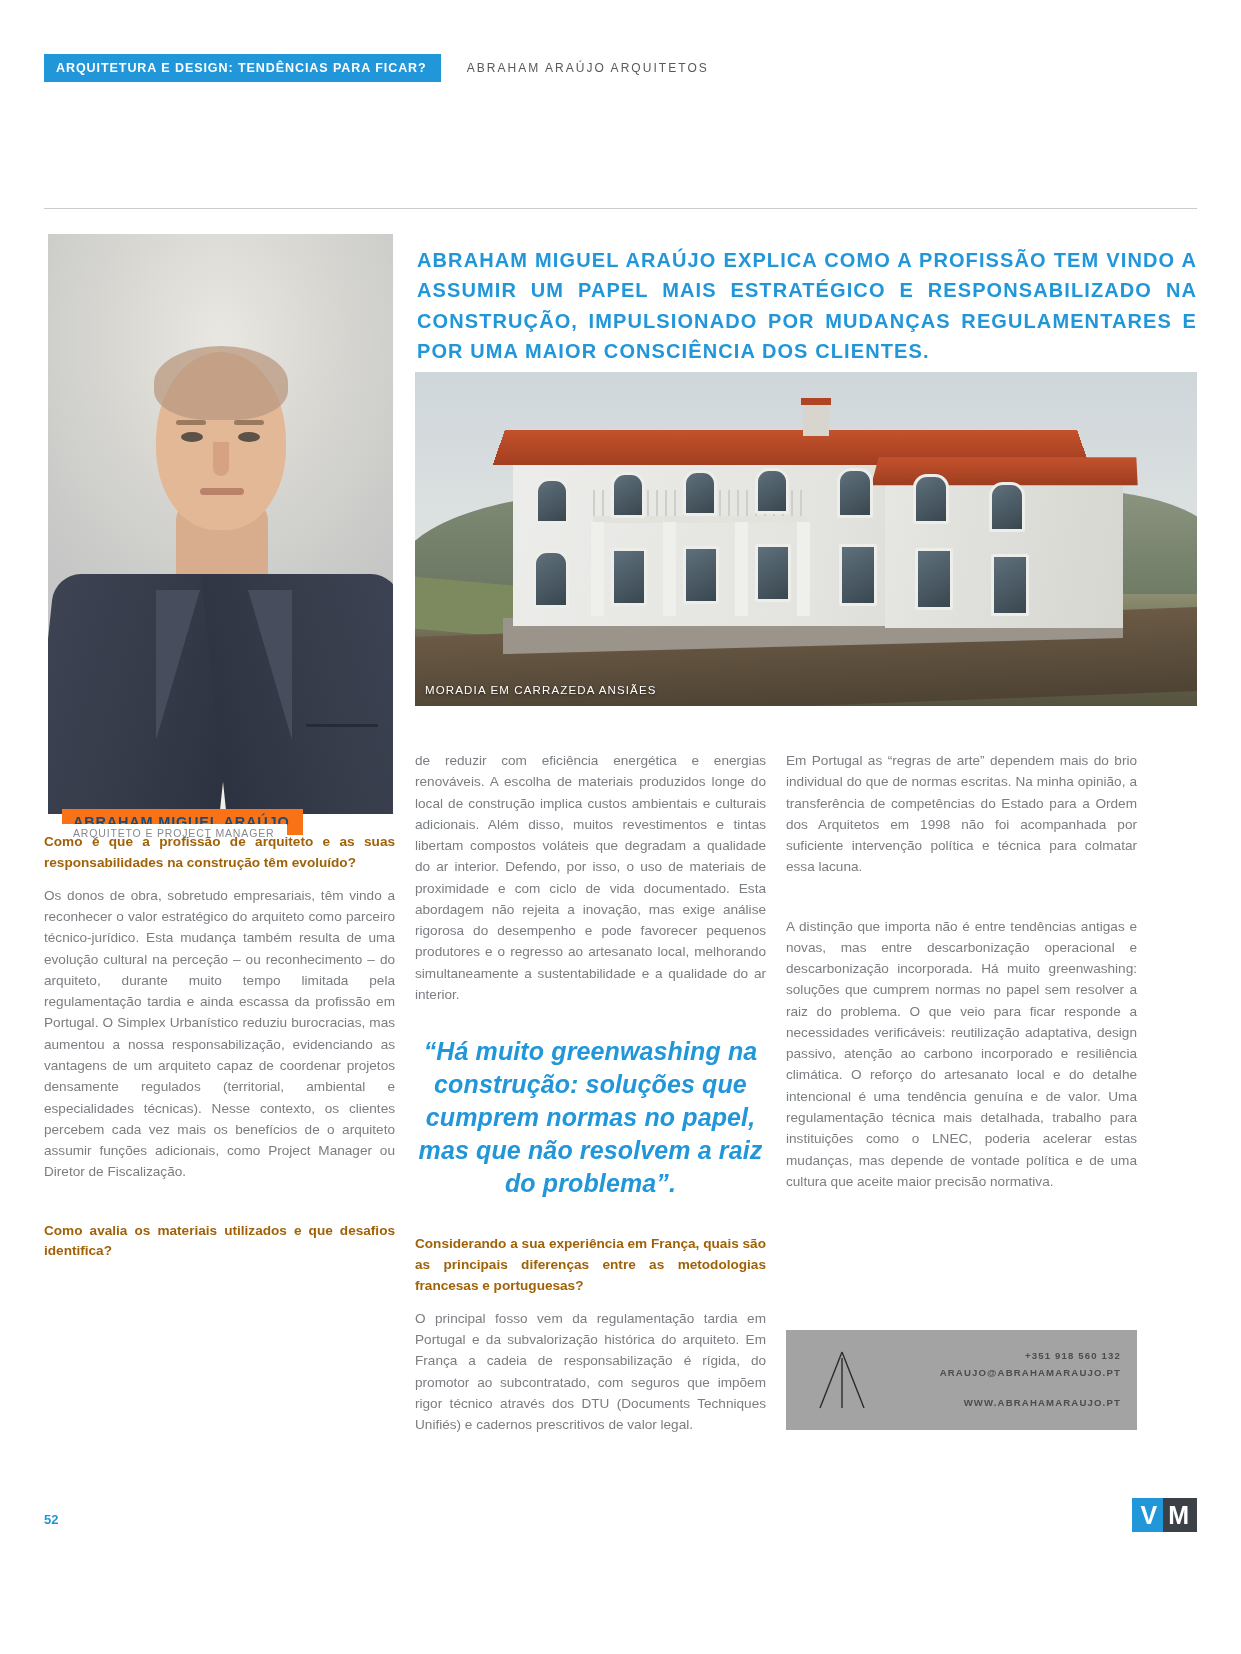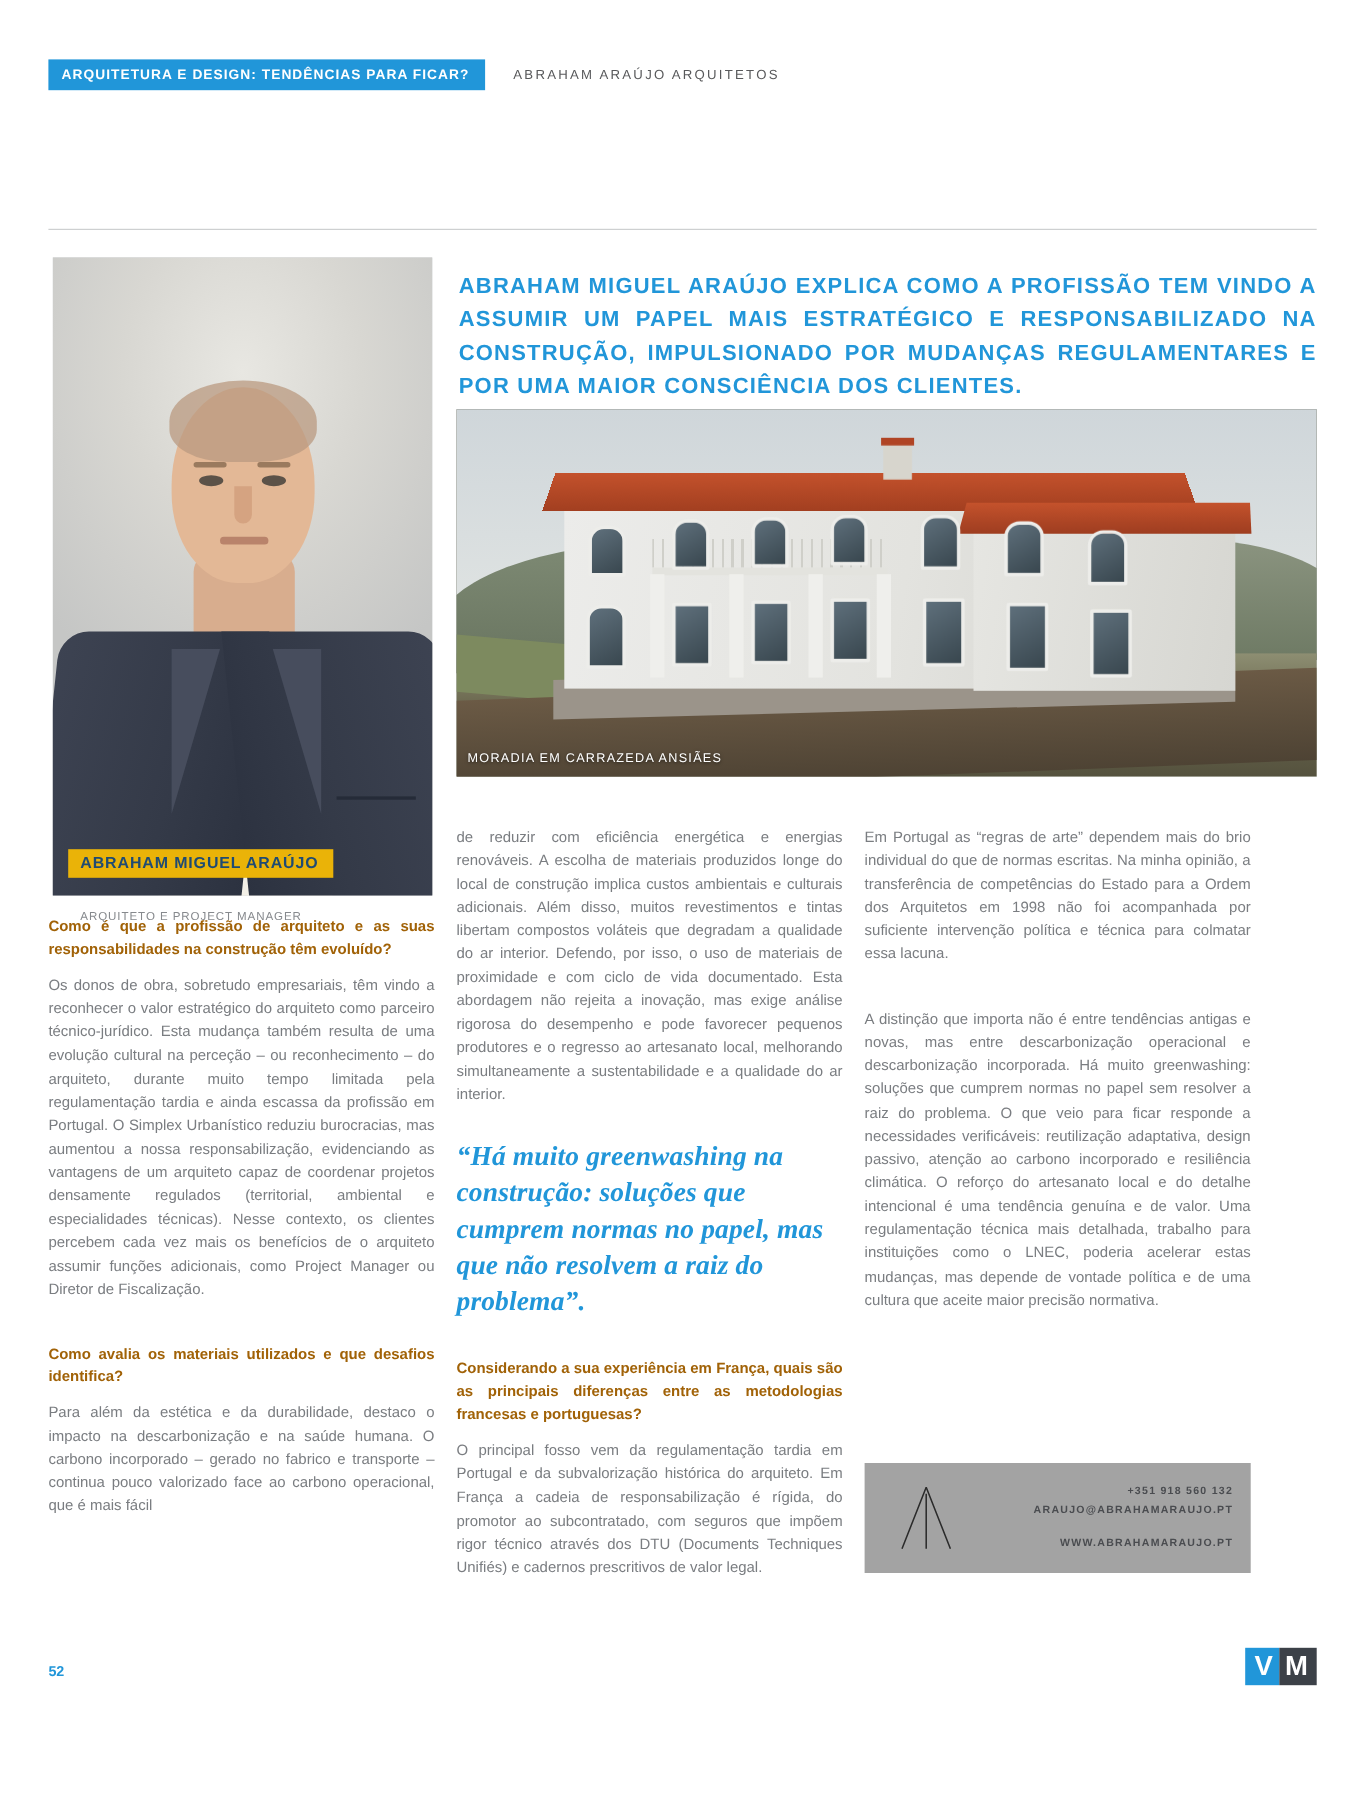--- a/index.html
+++ b/index.html
@@ -69,22 +69,22 @@
   .p-jacket-r { position: absolute; left: 166px; top: 340px; width: 196px; height: 244px;
     background: linear-gradient(260deg,#3d4352 0%, #343a48 60%, #2c3240 100%);
     transform: skewX(6deg); border-radius: 0 26px 0 0; }
   .p-lapel-l { position: absolute; left: 108px; top: 356px; width: 0; height: 0;
     border-right: 44px solid transparent; border-top: 150px solid #474d5d; }
   .p-lapel-r { position: absolute; left: 200px; top: 356px; width: 0; height: 0;
     border-left: 44px solid transparent; border-top: 150px solid #474d5d; }
   .p-pocket { position: absolute; left: 258px; top: 490px; width: 72px; height: 3px; background: #252b38; }
 
   .namebadge {
-    position: absolute; left: 62px; top: 772px;
-    background: #eab308; padding: 5px 13px 5px 11px; text-align: center;
+    position: absolute; left: 62px; top: 809px;
+    background: #f97316; padding: 5px 13px 5px 11px; text-align: center;
   }
   .namebadge-name { color: #1f4b73; font-size: 14.5px; font-weight: 700; letter-spacing: .055em; white-space: nowrap; }
   .namebadge-role-wrap { position: absolute; left: 62px; top: 824px; background: #ffffff; padding: 3px 13px 4px 11px; }
   .namebadge-role { color: #86898d; font-size: 10.5px; font-weight: 400; letter-spacing: .08em; white-space: nowrap; text-align: center; }
 
   
   .deck {
     position: absolute; left: 417px; top: 245px; width: 780px;
     color: #2196d9; font-size: 20px; font-weight: 700; line-height: 1.52;
     letter-spacing: .055em; text-align: justify;
@@ -144,24 +144,24 @@
   }
   .p {
     color: #7a7d81; font-size: 13.6px; font-weight: 400; line-height: 1.565;
     margin-bottom: 22px; text-align: justify;
   }
   .p:last-child { margin-bottom: 0; }
   .gap-lg { height: 16px; }
 
   .pullquote {
     color: #2196d9;
-    font-family: Liberation Serif, serif;
+    font-family: Liberation Sans, sans-serif;
     font-style: italic; font-weight: 700;
     font-size: 25px; line-height: 1.32; letter-spacing: .005em;
-    margin: 30px 0 34px 0; text-align: left;
+    margin: 30px 0 34px 0; text-align: center;
   }
 
   
   .contact {
     position: absolute; left: 786px; top: 1330px; width: 351px; height: 100px;
     background: #a3a3a3; display: flex; align-items: center;
   }
   .contact-logo { width: 112px; display: flex; align-items: center; justify-content: center; }
   .contact-info { flex: 1; padding-right: 16px; text-align: right; }
   .contact-line {
@@ -264,21 +264,20 @@
     <div class="bp-win sq" style="left:500px;top:176px;width:38px;height:62px"></div>
     <div class="bp-win sq" style="left:576px;top:182px;width:38px;height:62px"></div>
     <div class="bphoto-caption">MORADIA EM CARRAZEDA ANSIÃES</div>
   </div>
 
   <div class="col col-1">
     <div class="q">Como é que a profissão de arquiteto e as suas responsabilidades na construção têm evoluído?</div>
     <div class="p">Os donos de obra, sobretudo empresariais, têm vindo a reconhecer o valor estratégico do arquiteto como parceiro técnico-jurídico. Esta mudança também resulta de uma evolução cultural na perceção – ou reconhecimento – do arquiteto, durante muito tempo limitada pela regulamentação tardia e ainda escassa da profissão em Portugal. O Simplex Urbanístico reduziu burocracias, mas aumentou a nossa responsabilização, evidenciando as vantagens de um arquiteto capaz de coordenar projetos densamente regulados (territorial, ambiental e especialidades técnicas). Nesse contexto, os clientes percebem cada vez mais os benefícios de o arquiteto assumir funções adicionais, como Project Manager ou Diretor de Fiscalização.</div>
     <div class="gap-lg"></div>
     <div class="q">Como avalia os materiais utilizados e que desafios identifica?</div>
-    <div class="p">Para além da estética e da durabilidade, destaco o impacto na descarbonização e na saúde humana. O carbono incorporado – gerado no fabrico e transporte – continua pouco valorizado face ao carbono operacional, que é mais fácil</div>
   </div>
 
   <div class="col col-2">
     <div class="p">de reduzir com eficiência energética e energias renováveis. A escolha de materiais produzidos longe do local de construção implica custos ambientais e culturais adicionais. Além disso, muitos revestimentos e tintas libertam compostos voláteis que degradam a qualidade do ar interior. Defendo, por isso, o uso de materiais de proximidade e com ciclo de vida documentado. Esta abordagem não rejeita a inovação, mas exige análise rigorosa do desempenho e pode favorecer pequenos produtores e o regresso ao artesanato local, melhorando simultaneamente a sustentabilidade e a qualidade do ar interior.</div>
     <div class="pullquote">“Há muito greenwashing na construção: soluções que cumprem normas no papel, mas que não resolvem a raiz do problema”.</div>
     <div class="q">Considerando a sua experiência em França, quais são as principais diferenças entre as metodologias francesas e portuguesas?</div>
     <div class="p">O principal fosso vem da regulamentação tardia em Portugal e da subvalorização histórica do arquiteto. Em França a cadeia de responsabilização é rígida, do promotor ao subcontratado, com seguros que impõem rigor técnico através dos DTU (Documents Techniques Unifiés) e cadernos prescritivos de valor legal.</div>
   </div>
 
   <div class="col col-3">

